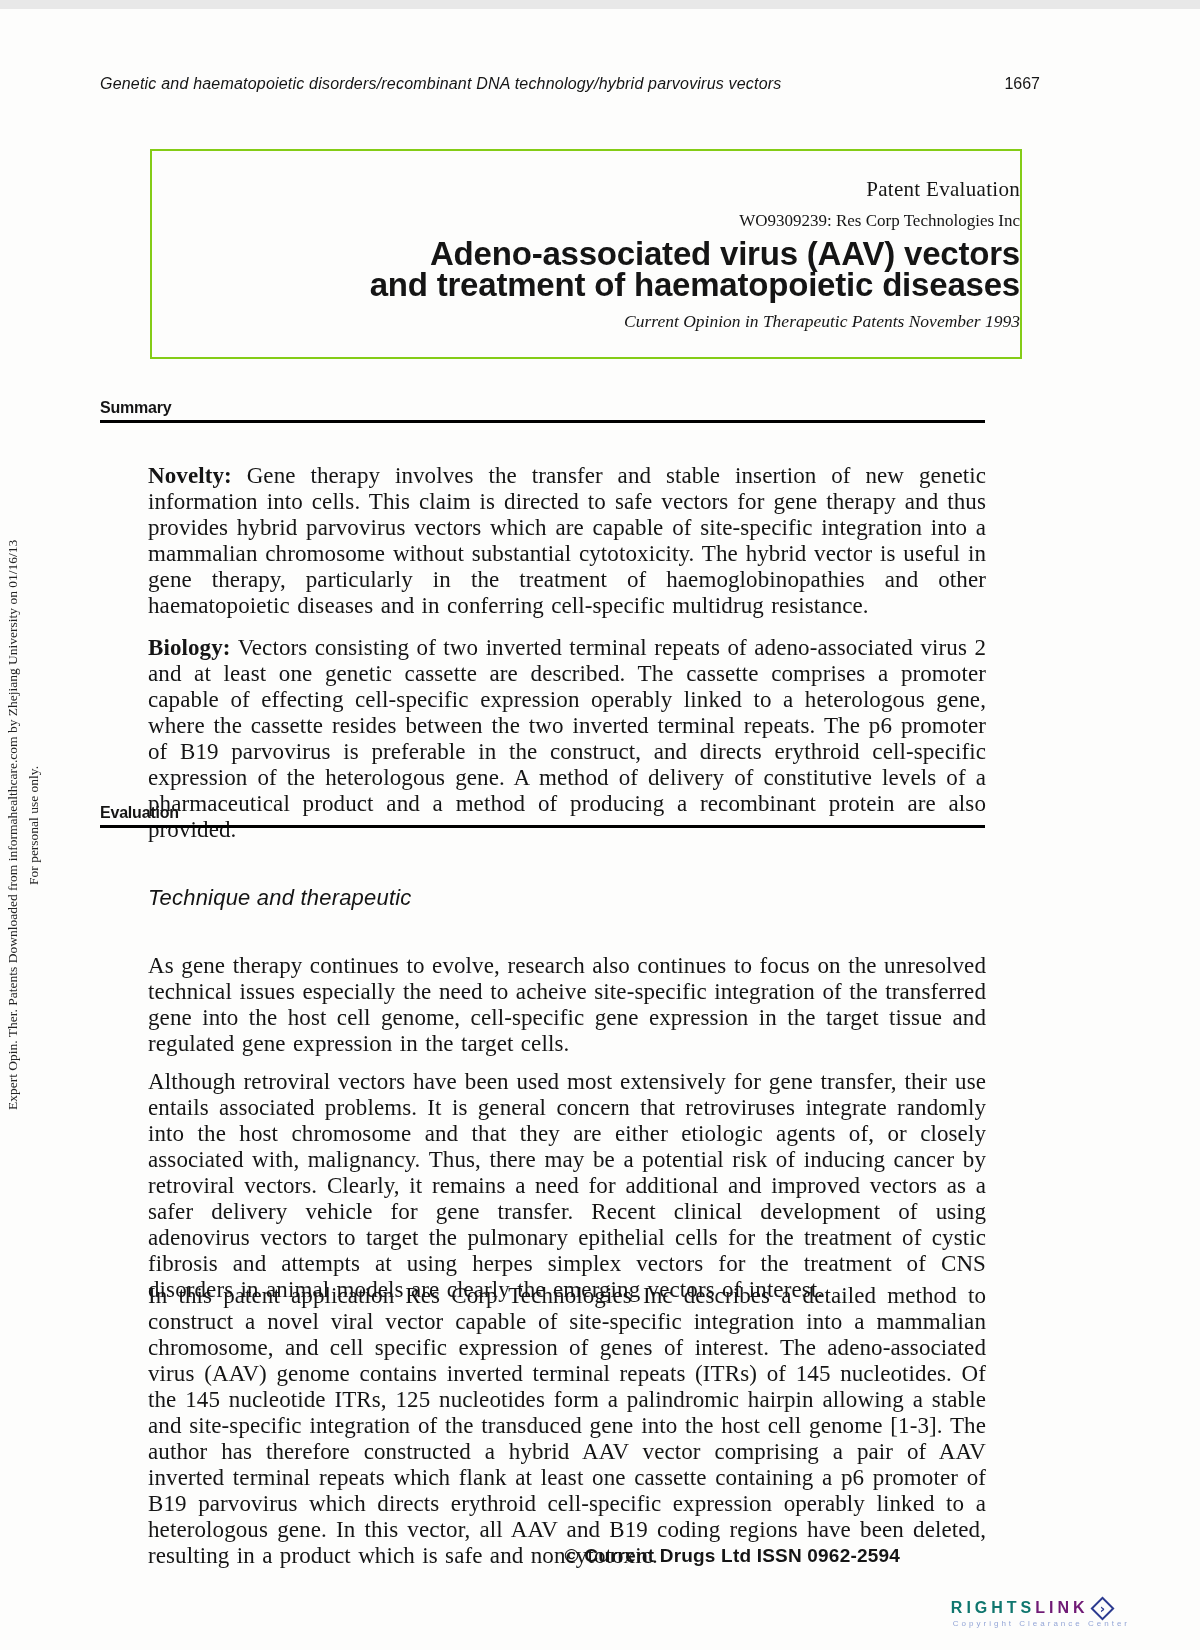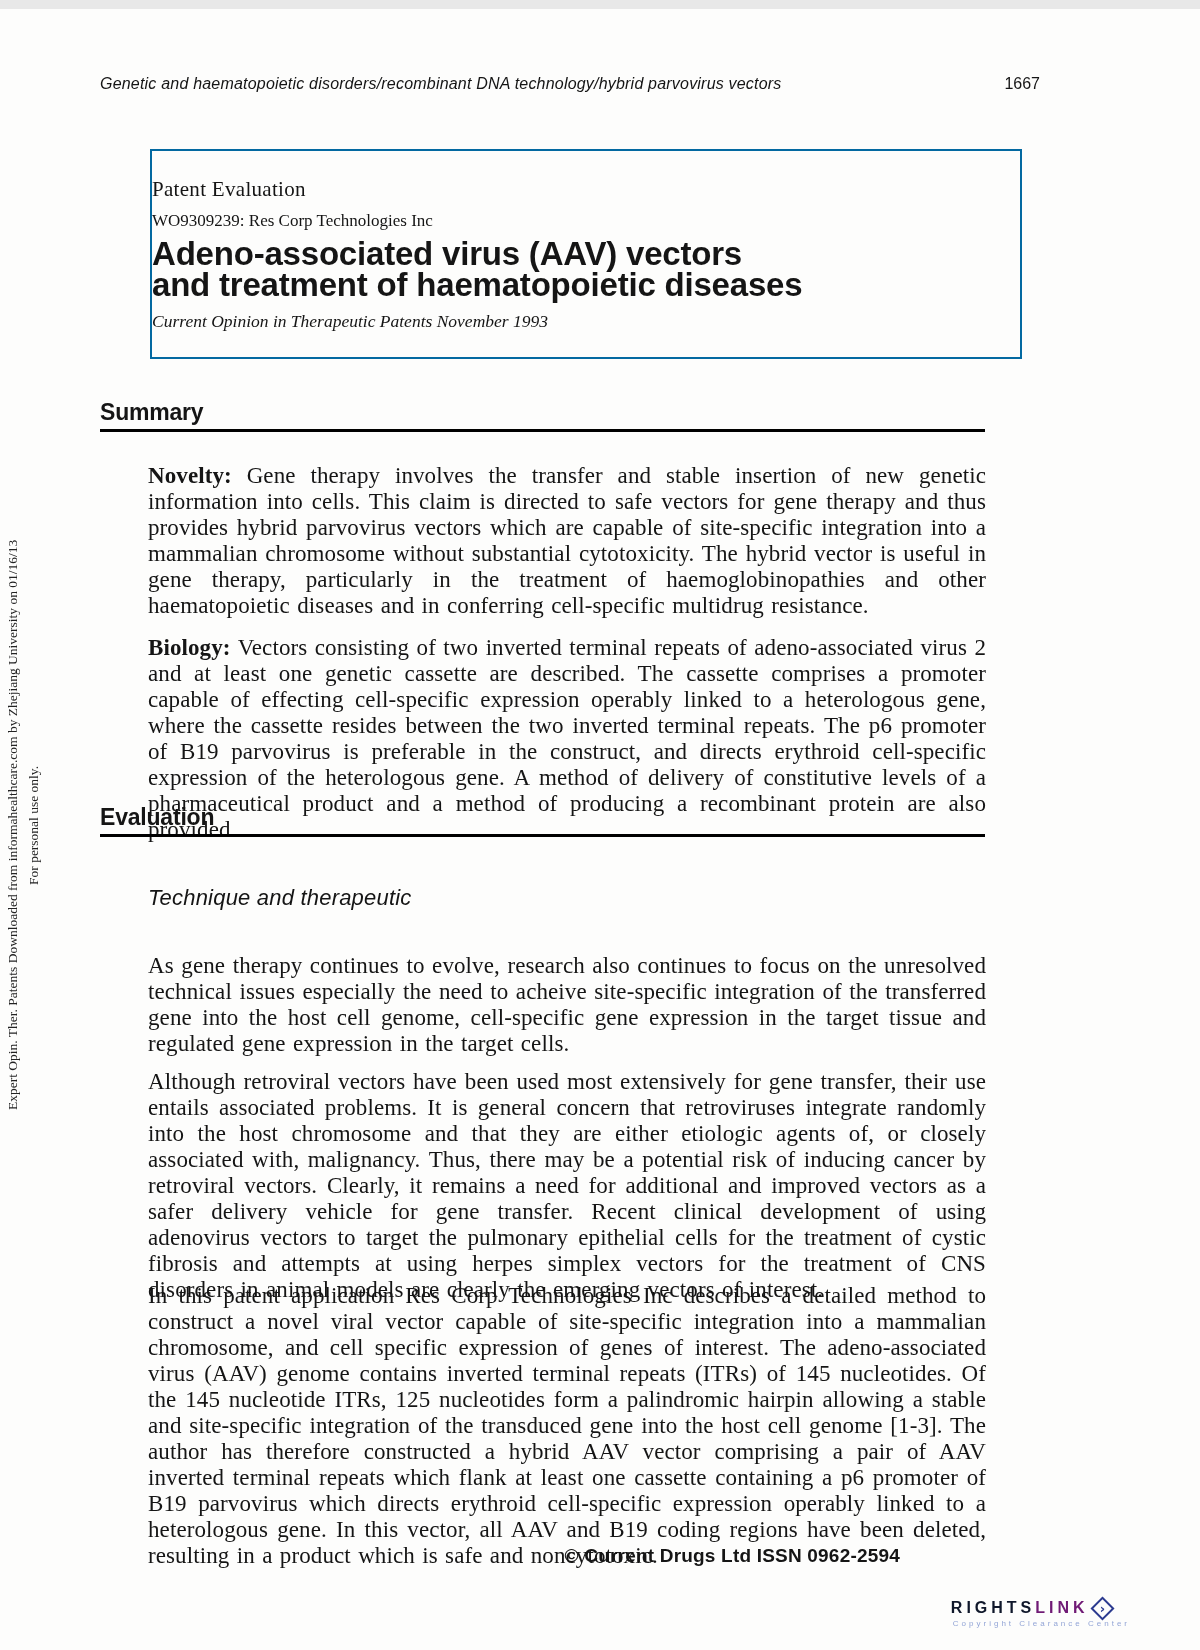--- a/index.html
+++ b/index.html
@@ -19,37 +19,37 @@
     position:absolute; top:66px; left:100px; width:940px;
     display:flex; justify-content:space-between; align-items:baseline;
     font-family:"Liberation Sans", sans-serif; font-size:16px;
   }
   .runhead .rtitle { font-style:italic; letter-spacing:0.2px; }
   .runhead .pnum { font-style:normal; }
 
   
   .title-box {
     position:absolute; left:150px; top:140px; width:868px; height:206px;
-    border:2px solid #0369a1;
-    text-align:left;
+    border:2px solid #84cc16;
+    text-align:right;
   }
   .tb-kicker { margin-top:26px; font-size:21px; letter-spacing:0.3px; }
   .tb-patent { margin-top:9px; font-size:17px; }
   .tb-title {
     margin-top:7px;
     font-family:"Liberation Sans", sans-serif;
     font-weight:700; font-size:33px; line-height:31px; letter-spacing:-0.2px;
   }
   .tb-journal { margin-top:11px; font-style:italic; font-size:17.5px; }
 
   
   .sec-head {
     position:absolute; left:100px; width:885px;
     font-family:"Liberation Sans", sans-serif;
-    font-weight:700; font-size:23px; letter-spacing:-0.2px;
+    font-weight:700; font-size:16px; letter-spacing:-0.2px;
     border-bottom:3px solid #000; padding-bottom:3px;
   }
   .sec-head.summary { top:390px; }
   .sec-head.evaluation { top:795px; }
 
   
   .para {
     position:absolute; left:148px; width:838px;
     font-size:23px; line-height:26px;
     text-align:justify; word-spacing:1.5px; letter-spacing:0.1px;
@@ -74,21 +74,21 @@
     font-weight:700; font-size:19px; letter-spacing:0.2px;
   }
 
   
   .rightslink {
     position:absolute; top:1590px; right:70px;
     display:flex; flex-direction:column; align-items:flex-start;
   }
   .rl-row { display:flex; align-items:center; }
   .rl-words { font-family:"Liberation Sans", sans-serif; font-weight:700; font-size:16px; letter-spacing:4px; }
-  .rl-rights { color:#0f172a; }
+  .rl-rights { color:#0f766e; }
   .rl-link { color:#701a75; }
   .rl-diamond {
     width:13px; height:13px; border:2.5px solid #2b3a8f;
     transform:rotate(45deg); margin-left:5px; position:relative;
   }
   .rl-diamond .chev {
     position:absolute; inset:0; transform:rotate(-45deg);
     display:flex; align-items:center; justify-content:center;
     color:#2b3a8f; font-weight:700; font-size:13px;
     font-family:"DejaVu Sans", sans-serif;

